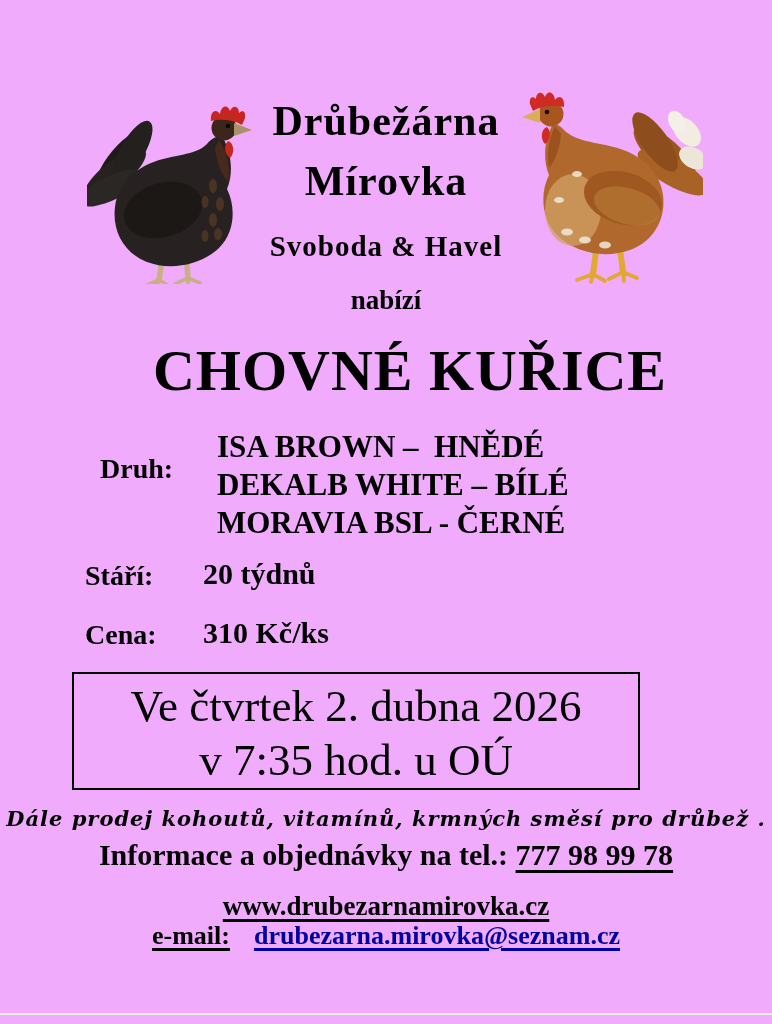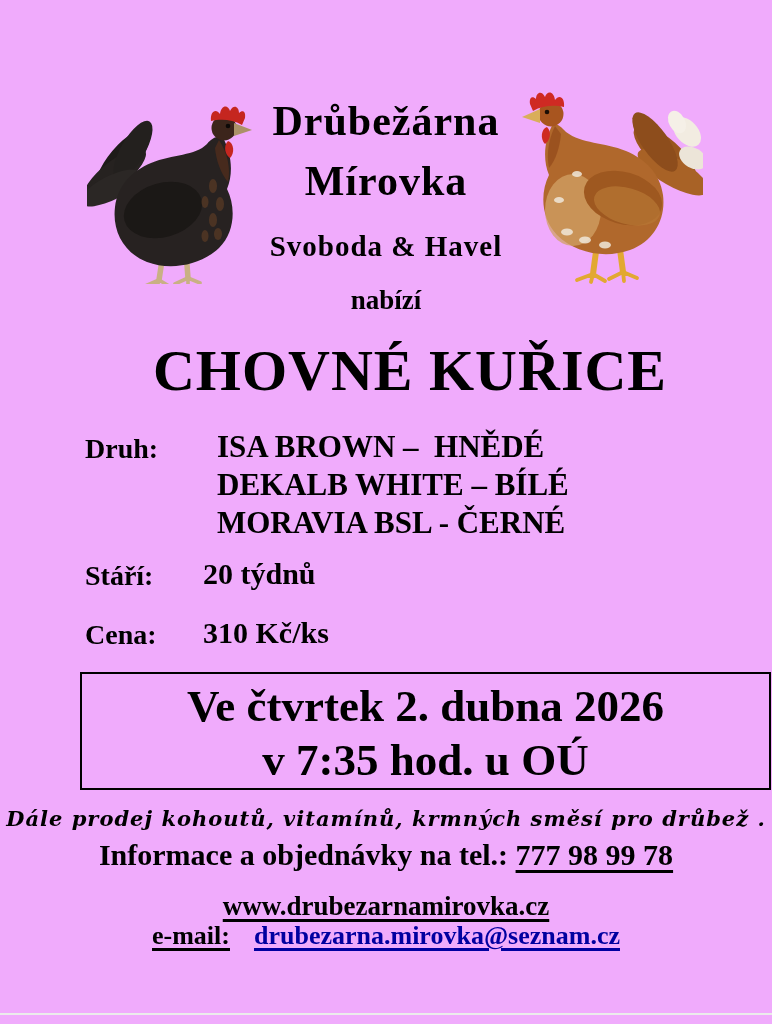--- a/index.html
+++ b/index.html
@@ -22,36 +22,36 @@
 
   .hen { position: absolute; }
   .hen-left  { left: 87px;  top: 94px;  width: 176px; height: 190px; }
   .hen-right { left: 507px; top: 82px;  width: 196px; height: 212px; }
 
   
   .main-title { top: 338px; font-size: 58px; font-weight: bold; letter-spacing: 1px; line-height: 66px; margin-left: 48px; }
 
   
   .detail-label { position: absolute; left: 85px; font-size: 28px; font-weight: bold; }
-  .lbl-druh  { top: 433px; }
+  .lbl-druh  { top: 453px; margin-left: 15px; }
   .lbl-stari { top: 560px; }
   .lbl-cena  { top: 619px; }
 
   .breed-block { position: absolute; left: 217px; top: 428px; font-size: 31px; font-weight: bold; line-height: 38px; }
   .breed-line { white-space: pre; }
 
   .detail-value { position: absolute; left: 203px; font-size: 30px; font-weight: bold; }
   .val-age   { top: 557px; }
   .val-price { top: 616px; }
 
   
   .event-box {
-    position: absolute; left: 80px; top: 672px; width: 691px; height: 118px;
+    position: absolute; left: 72px; top: 672px; width: 568px; height: 118px;
     border: 2px solid #000; text-align: center;
-    font-size: 45px; font-weight: bold; line-height: 54px; padding-top: 5px;
+    font-size: 45px; font-weight: normal; line-height: 54px; padding-top: 5px;
   }
 
   
   .note {
     top: 806px; font-size: 21px; font-weight: bold; font-style: italic;
     font-family: "DejaVu Serif", serif; letter-spacing: 1px;
   }
   .info-line { top: 838px; font-size: 30px; font-weight: bold; }
   .phone { text-decoration: underline; text-decoration-thickness: 2.5px; text-underline-offset: 5px; text-align: center; }
 

